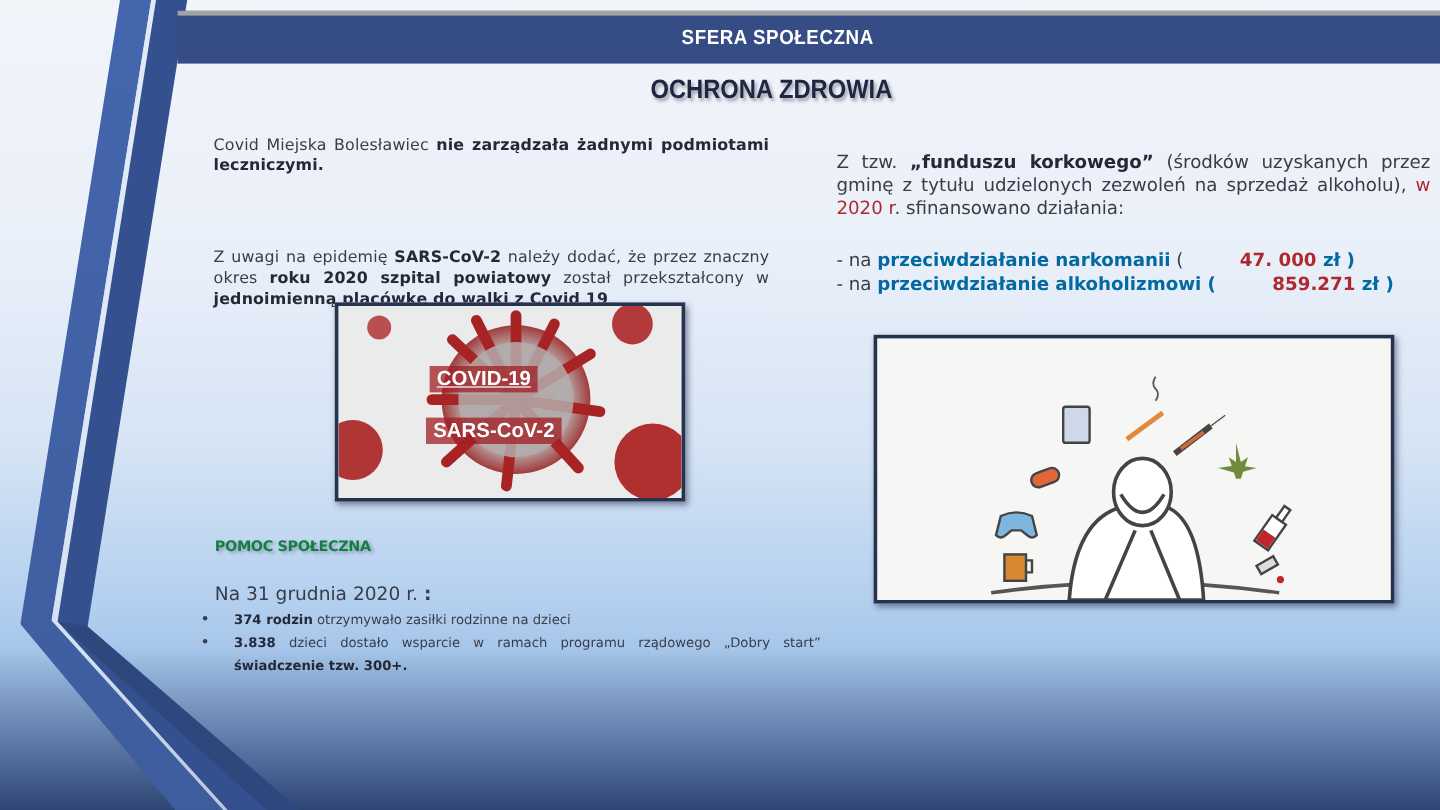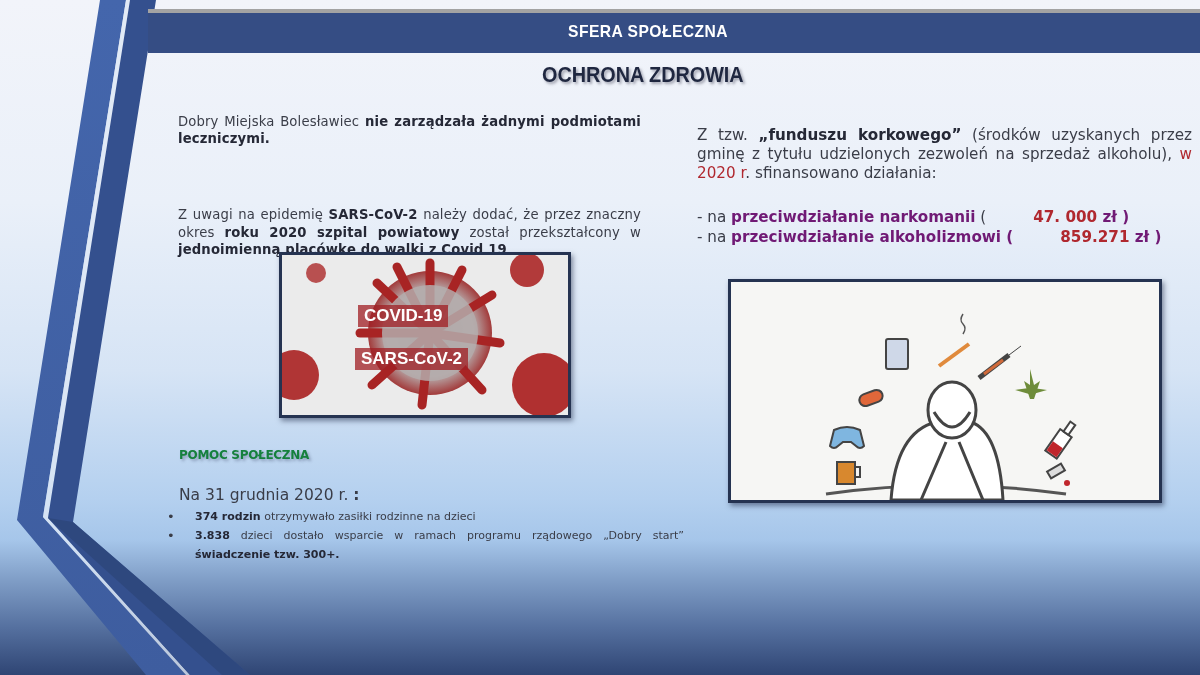--- a/index.html
+++ b/index.html
@@ -27,21 +27,21 @@
   .para {
     position:absolute; font-family:"DejaVu Sans", sans-serif; color:#3a3d48;
     text-align:justify; text-align-last:left;
   }
   .para b, .para strong { color:#252836; }
   .p1 { left:178px; top:113px; width:463px; font-size:13.2px; line-height:17px; letter-spacing:0.15px; }
   .p2 { left:178px; top:166px; width:463px; font-size:13.2px; line-height:17.5px; letter-spacing:0.15px;margin-top:40px; }
   .p3 { left:697px; top:126px; width:495px; font-size:15.2px; line-height:19px; }
   .p3 .red, .list-r .red { color:#b0282f; }
   .list-r { position:absolute; left:697px; top:208px; width:500px; font-size:15.2px; line-height:19.5px; color:#3a3d48; }
-  .list-r b { color:#701a75; }
+  .list-r b { color:#0369a1; }
   .list-r .red b, .list-r b.red { color:#b0282f;margin-left:47px; }
   .img-box {
     position:absolute; background:#f3f3f3; border:3px solid #253351;
     box-shadow: 2px 3px 5px rgba(30,40,70,0.5); overflow:hidden;
   }
   .covid { left:279px; top:252px; width:286px; height:160px; background:#ebebeb; }
   .addict { left:728px; top:279px; width:428px; height:218px; background:#f6f6f4; }
   .subsection {
     position:absolute; left:179px; top:448px; font-family:"DejaVu Sans", sans-serif; font-weight:bold;
     font-size:12px; color:#15803d; text-shadow: 2px 2px 3px rgba(40,50,80,0.35); letter-spacing:-0.3px;
@@ -75,21 +75,21 @@
   <polygon points="48,518 73,522 250,675 222,675" fill="#2c4478" opacity="0.7"></polygon>
 </svg>
 
 <div class="header-bar">
   <span class="header-title">SFERA SPOŁECZNA</span>
 </div>
 
 <div class="section-title">OCHRONA ZDROWIA</div>
 
 <div class="para p1">
-  <span>Dobry Miejska Bolesławiec </span><b>nie zarządzała żadnymi podmiotami leczniczymi.</b>
+  <span>Covid Miejska Bolesławiec </span><b>nie zarządzała żadnymi podmiotami leczniczymi.</b>
 </div>
 
 <div class="para p2">
   <span>Z uwagi na epidemię </span><b>SARS-CoV-2</b><span> należy dodać, że przez znaczny okres </span><b>roku 2020 szpital powiatowy</b><span> został przekształcony w </span><b>jednoimienną placówkę do walki z Covid 19</b><span>.</span>
 </div>
 
 <div class="img-box covid">
   <svg width="286" height="160" viewBox="0 0 286 160">
     <defs>
       <radialGradient id="vg" cx="0.5" cy="0.5" r="0.5">
@@ -112,21 +112,21 @@
           <line x1="148" y1="78" x2="180" y2="15"></line>
         <line x1="148" y1="78" x2="115" y2="12"></line>
       </g>
       <circle cx="148" cy="78" r="48" fill="#b4acac" opacity="0.85"></circle>
       <circle cx="34" cy="18" r="10" fill="#b85050"></circle>
       <circle cx="245" cy="15" r="17" fill="#b23a3a"></circle>
       <circle cx="12" cy="120" r="25" fill="#b03535"></circle>
       <circle cx="262" cy="130" r="32" fill="#b03030"></circle>
     </g>
   </svg>
-  <span class="virus-label" style="left:76px; top:50px;">COVID-19</span>
+  <span class="virus-label" style="left:76px; top:50px;text-decoration:underline;">COVID-19</span>
   <span class="virus-label" style="left:73px; top:93px;">SARS-CoV-2</span>
 </div>
 
 <div class="para p3">
   <span>Z tzw. </span><b>„funduszu korkowego”</b><span> (środków uzyskanych przez gminę z tytułu udzielonych zezwoleń na sprzedaż alkoholu), </span><span class="red">w 2020 r</span><span>. sfinansowano działania:</span>
 </div>
 
 <div class="list-r">
   <div>
     <span>- na </span><b>przeciwdziałanie narkomanii</b><span> (</span><b class="red">47. 000</b><b> zł )</b>

